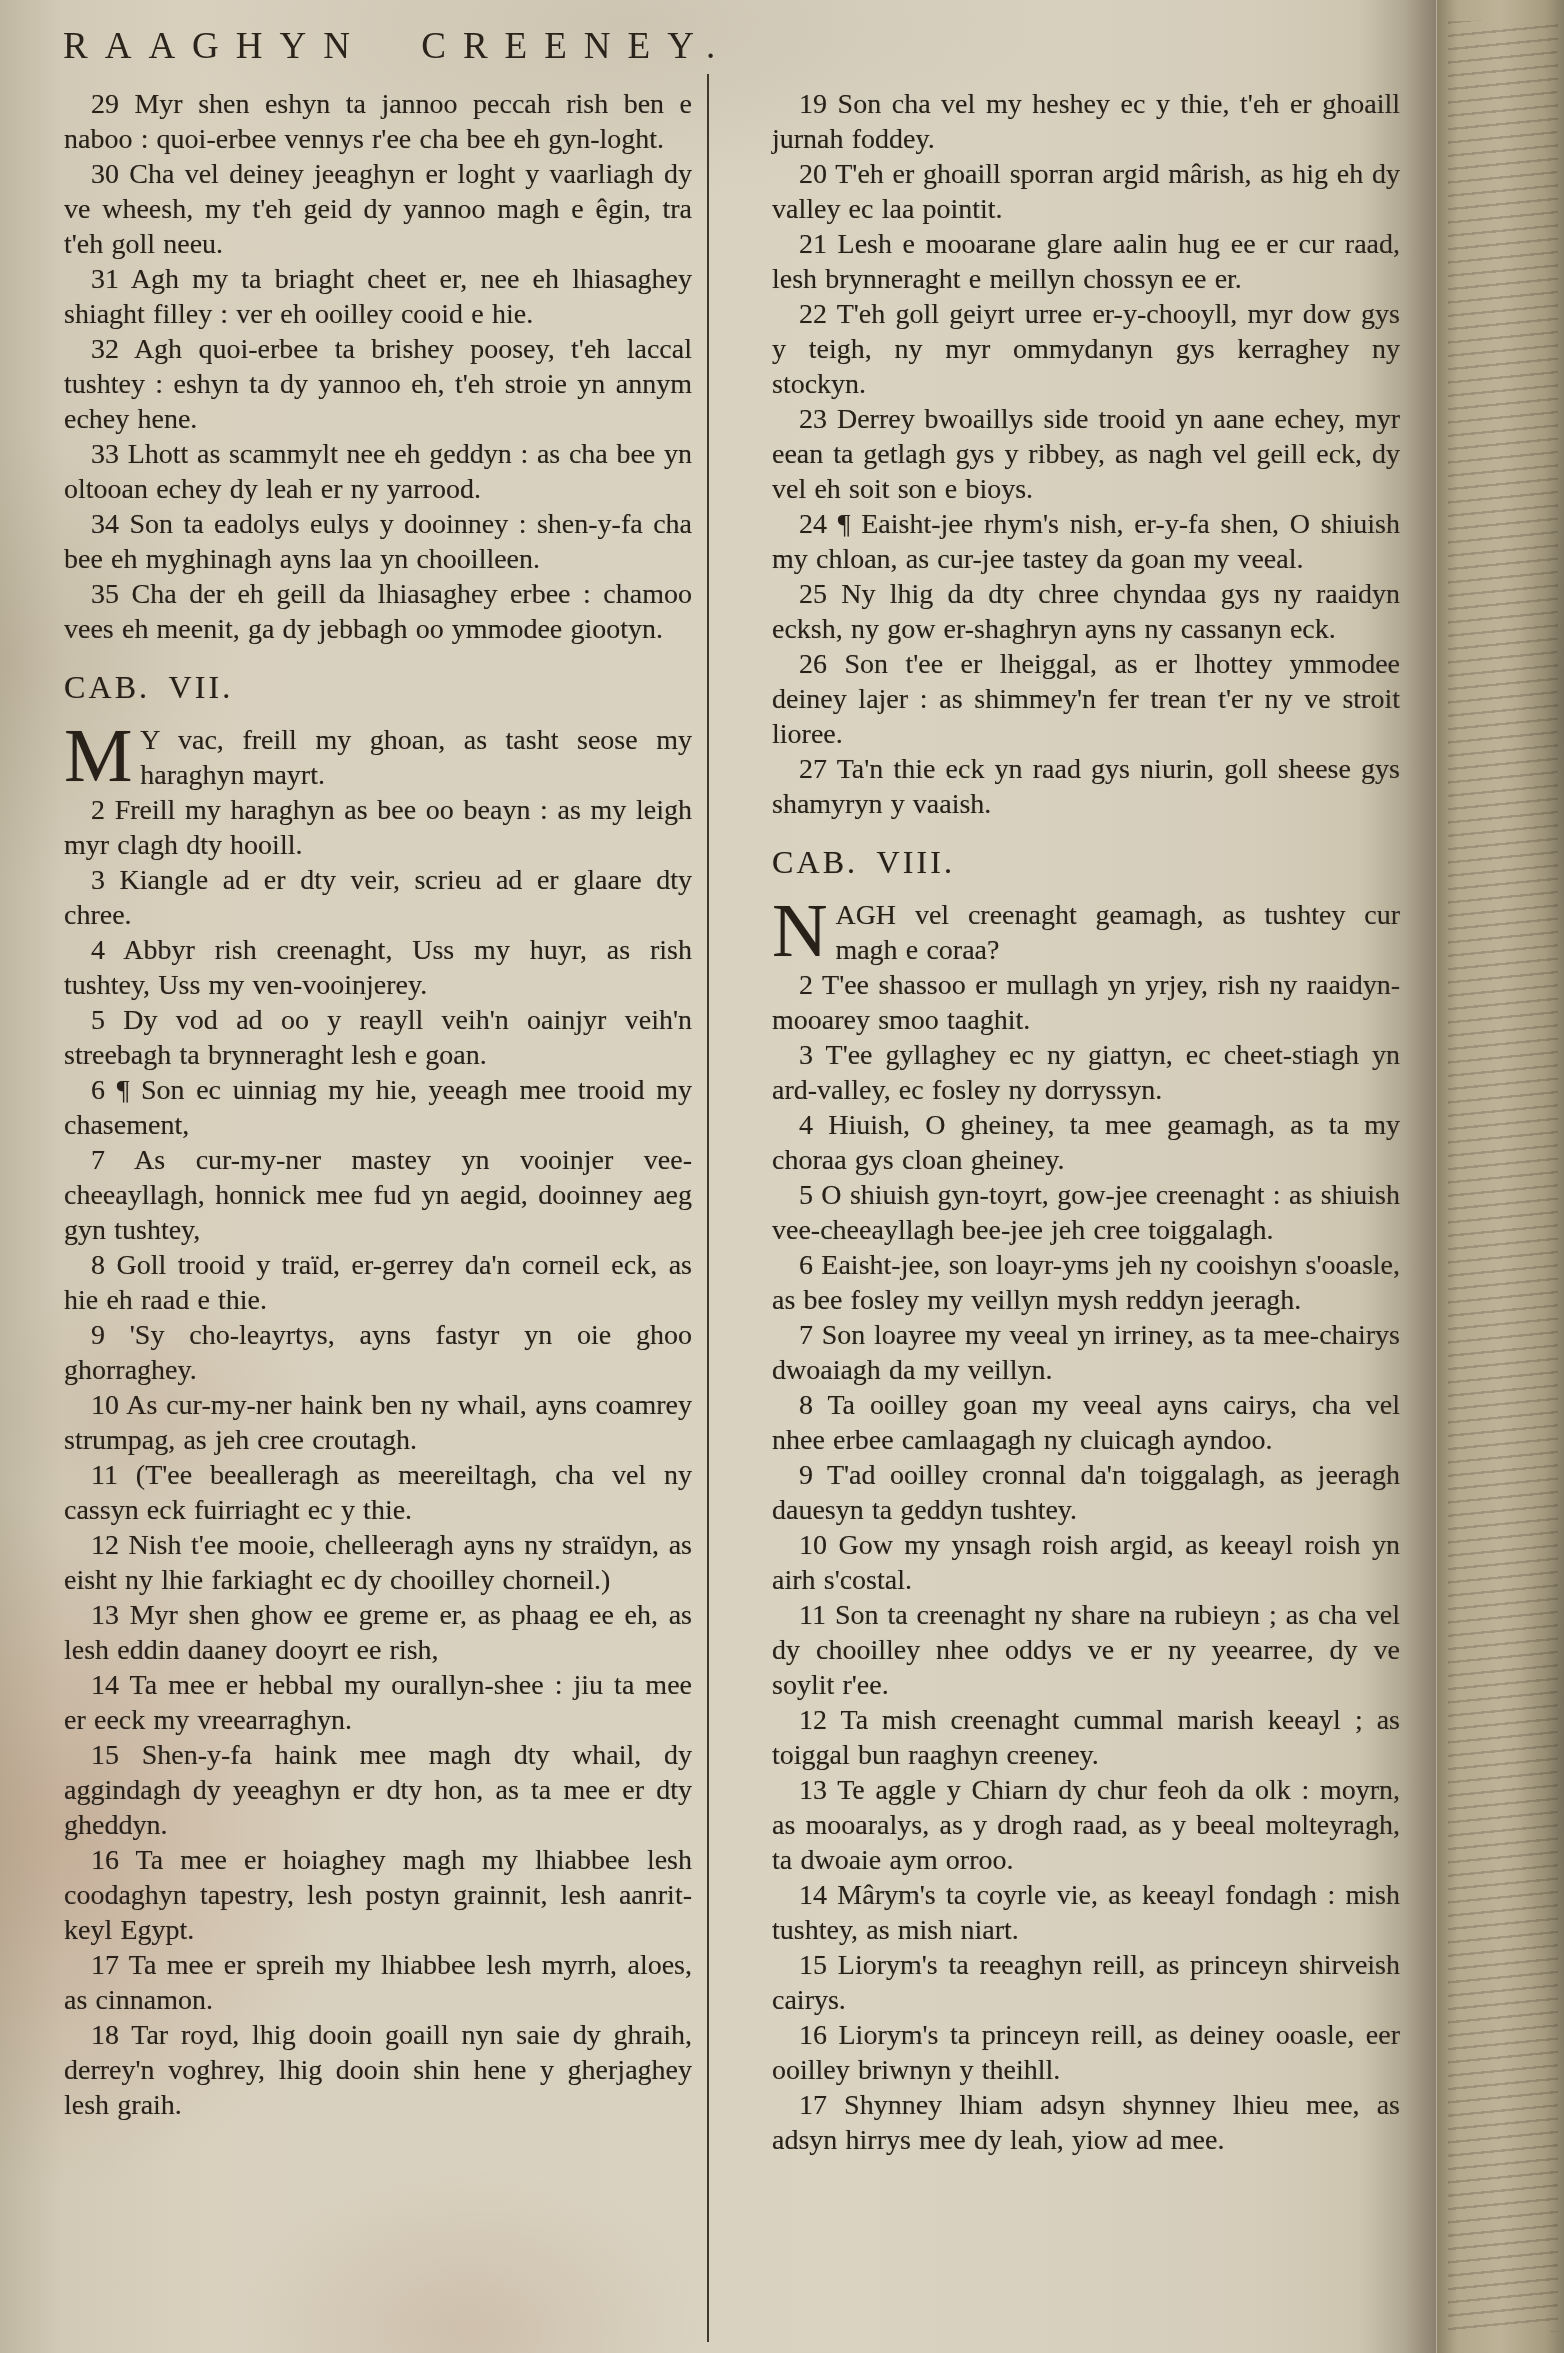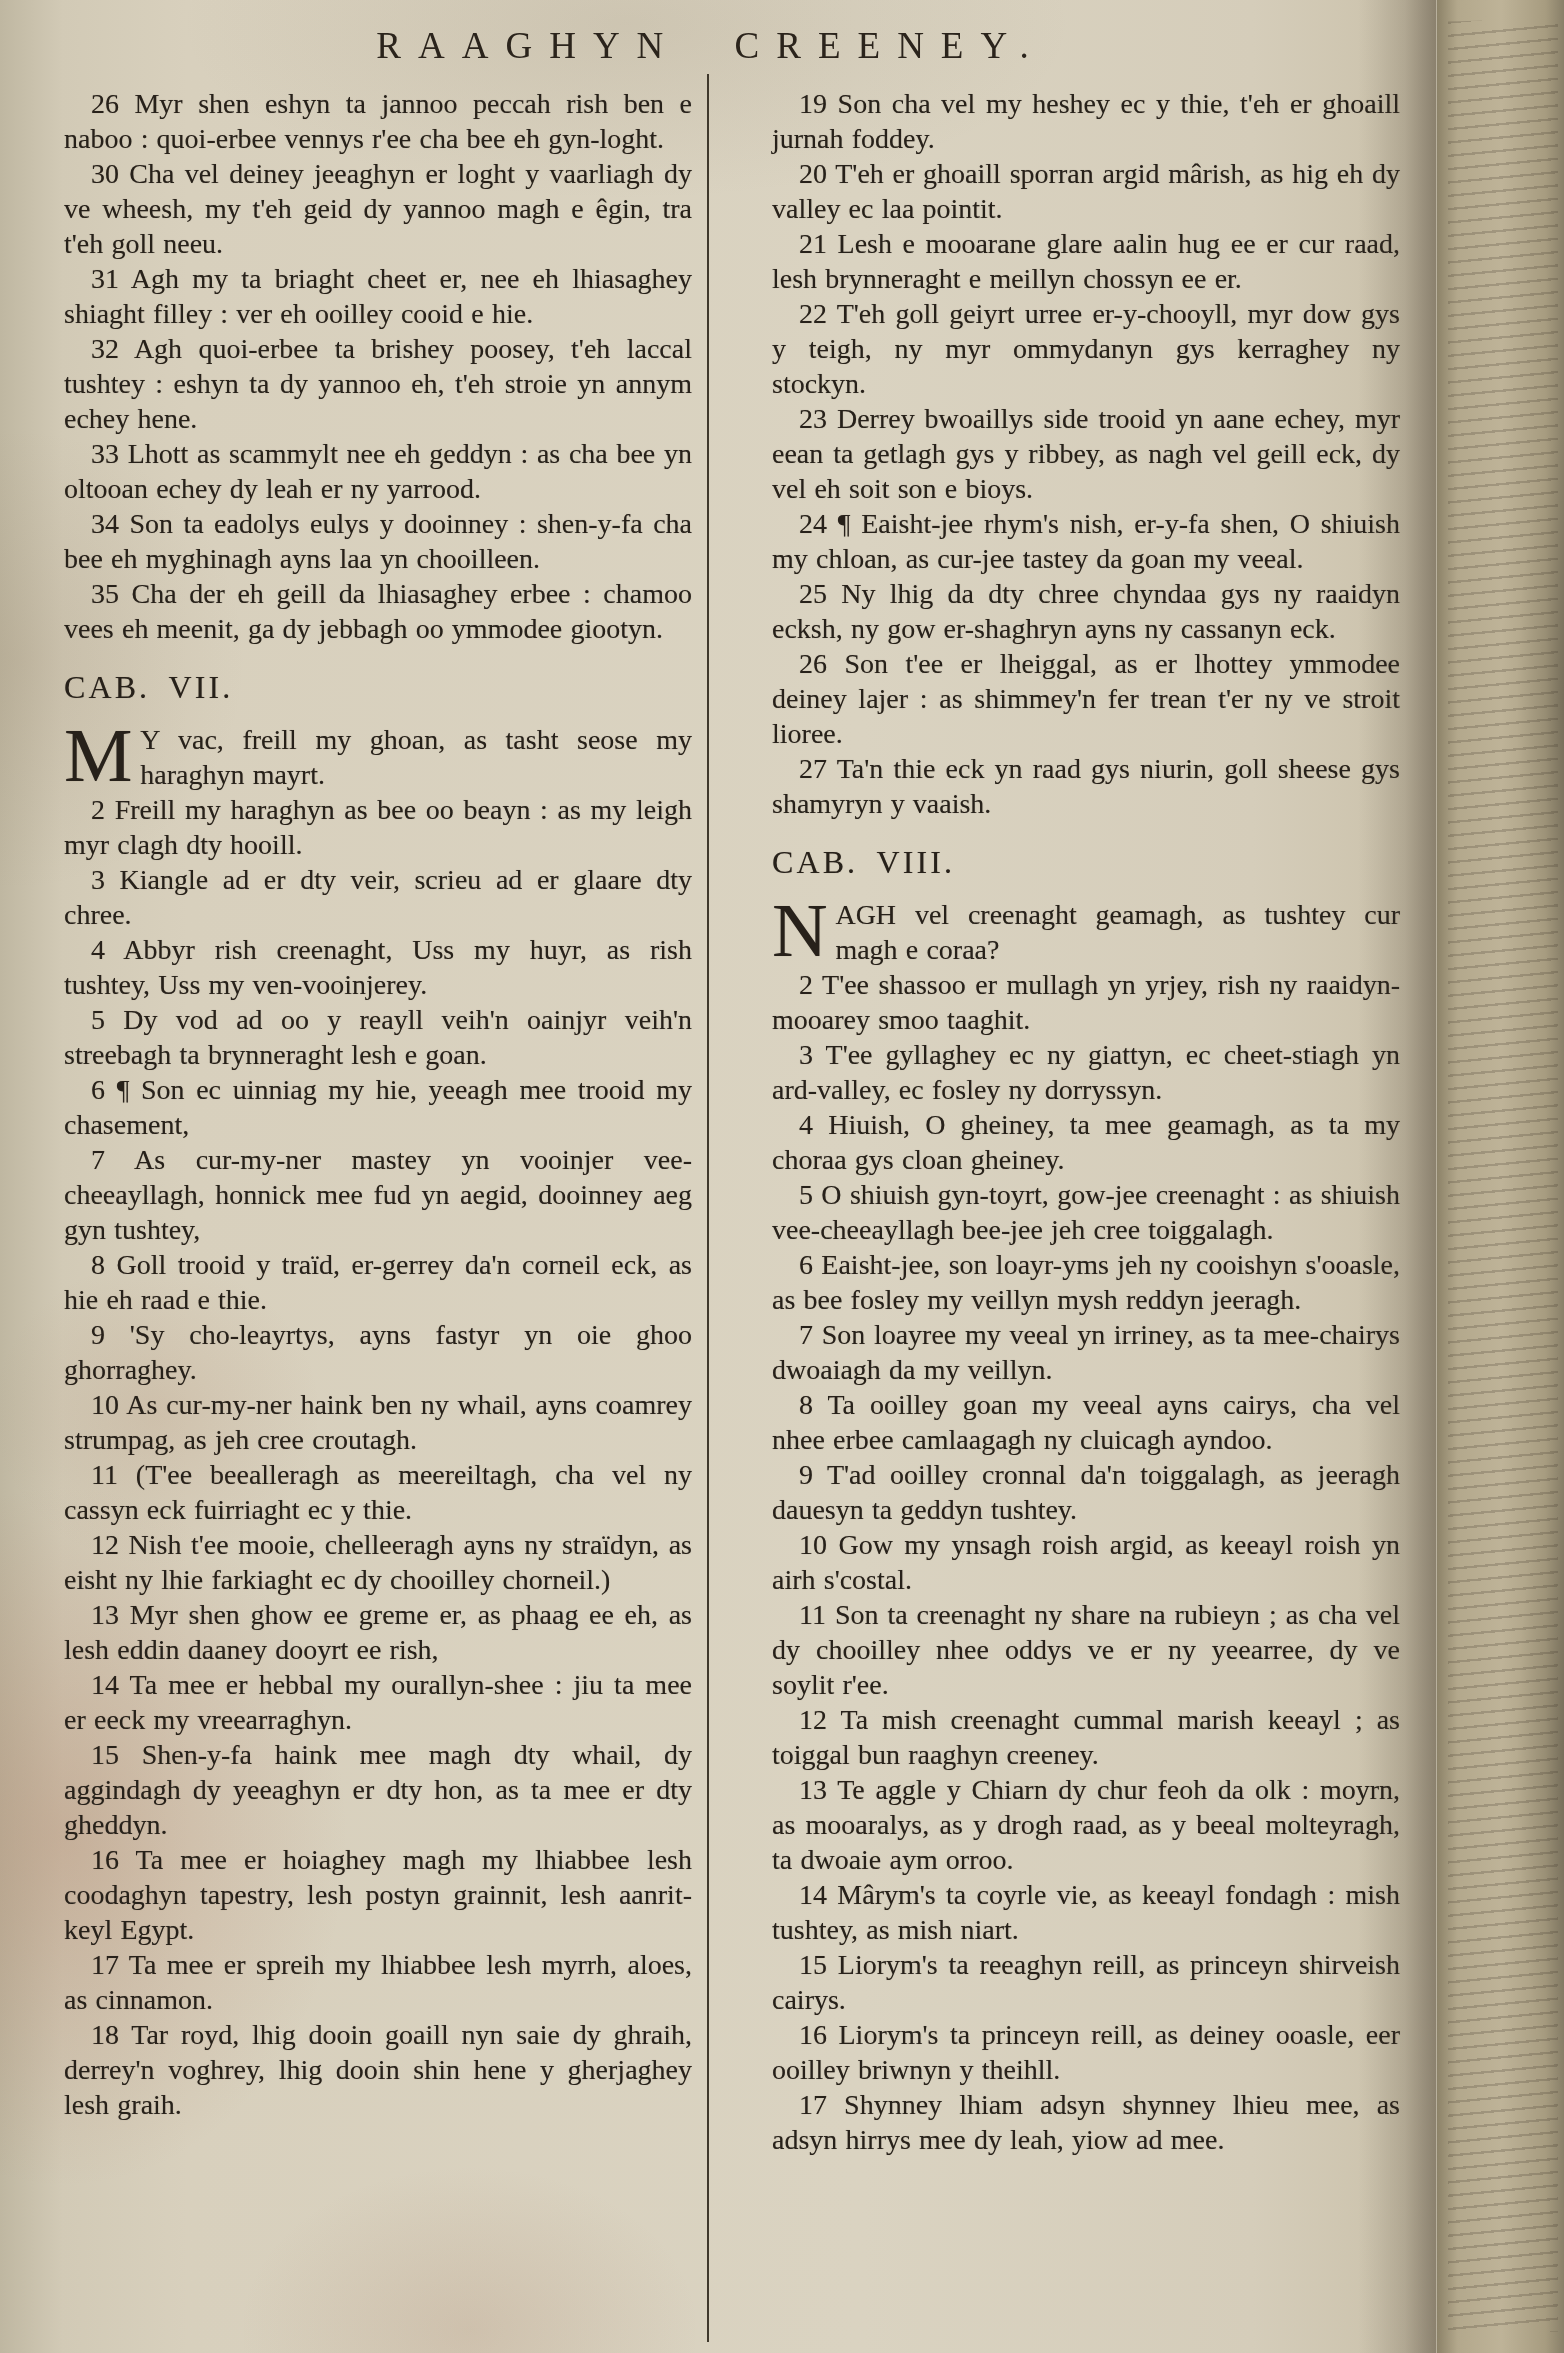--- a/index.html
+++ b/index.html
@@ -14,21 +14,21 @@
     background:
       radial-gradient(ellipse 407px 501px at 4% 78%, rgba(167,112,86,0.30), rgba(167,112,86,0) 70%),
       radial-gradient(ellipse 235px 219px at 10% 60%, rgba(150,100,70,0.14), transparent 70%),
       radial-gradient(ellipse 595px 235px at 40% 1%, rgba(130,115,90,0.14), transparent 75%),
       radial-gradient(ellipse 329px 329px at 1% 28%, rgba(140,120,95,0.16), transparent 70%),
       radial-gradient(ellipse 329px 235px at 30% 99%, rgba(150,105,80,0.16), transparent 70%),
       linear-gradient(90deg, #bfb7a1 0%, #d2cab6 4%, #d8d0bd 12%, #dad3c1 55%, #d5cdba 80%, #cdc4ae 88%, #c0b69e 93%, #a99f86 100%);
   }
   .running-head {
     position:absolute; top:23.5px; left:63px; width:1296px;
-    margin:0; text-align:center; font-weight:normal;
+    margin:0; font-weight:normal;
     font-size:37px; letter-spacing:17px; word-spacing:28px;
     color:#2b241c;
   }
   .divider {
     position:absolute; left:707px; top:74px; width:2.3px; height:2268px;
     background:#3f382c;
   }
   .col {
     position:absolute; top:86px; width:628px;
     font-size:28px; line-height:35px; text-align:justify;
@@ -71,21 +71,21 @@
 </head>
 <body>
 
 <div class="page">
 
   <h1 class="running-head">RAAGHYN CREENEY.</h1>
 
   <div class="divider"></div>
 
   <div class="col col-left">
-    <p class="verse">26 Myr shen eshyn ta jannoo peccah rish ben e naboo : quoi-erbee vennys r'ee cha bee eh gyn-loght.</p>
+    <p class="verse">29 Myr shen eshyn ta jannoo peccah rish ben e naboo : quoi-erbee vennys r'ee cha bee eh gyn-loght.</p>
     <p class="verse">30 Cha vel deiney jeeaghyn er loght y vaarliagh dy ve wheesh, my t'eh geid dy yannoo magh e êgin, tra t'eh goll neeu.</p>
     <p class="verse">31 Agh my ta briaght cheet er, nee eh lhiasaghey shiaght filley : ver eh ooilley cooid e hie.</p>
     <p class="verse">32 Agh quoi-erbee ta brishey poosey, t'eh laccal tushtey : eshyn ta dy yannoo eh, t'eh stroie yn annym echey hene.</p>
     <p class="verse">33 Lhott as scammylt nee eh geddyn : as cha bee yn oltooan echey dy leah er ny yarrood.</p>
     <p class="verse">34 Son ta eadolys eulys y dooinney : shen-y-fa cha bee eh myghinagh ayns laa yn chooilleen.</p>
     <p class="verse">35 Cha der eh geill da lhiasaghey erbee : chamoo vees eh meenit, ga dy jebbagh oo ymmodee giootyn.</p>
 
     <h2 class="chapter-heading">CAB. VII.</h2>
 
     <p class="verse opening"><span class="dropcap">M</span><span>Y</span><span> vac, freill my ghoan, as tasht seose my haraghyn mayrt.</span></p>

